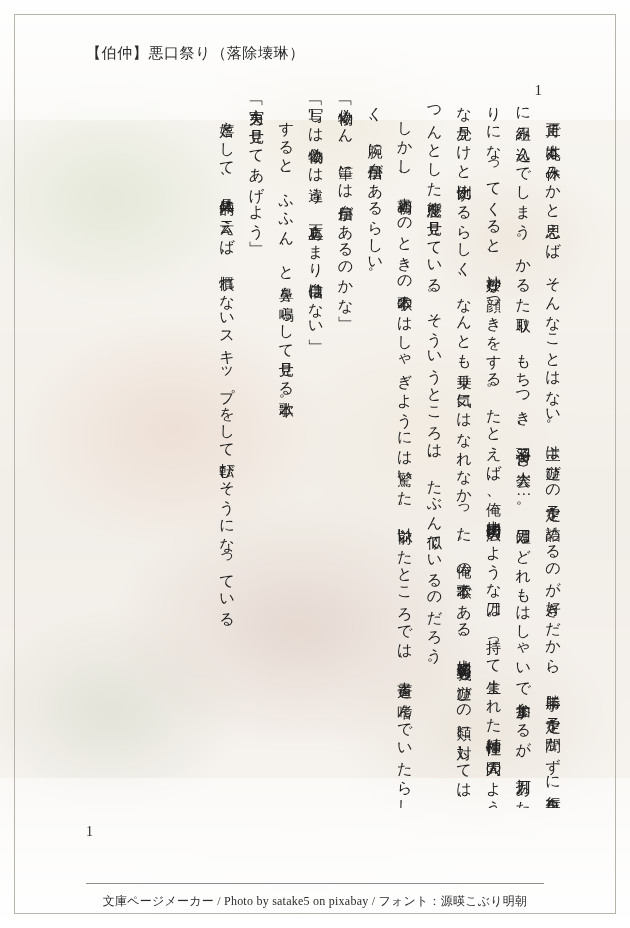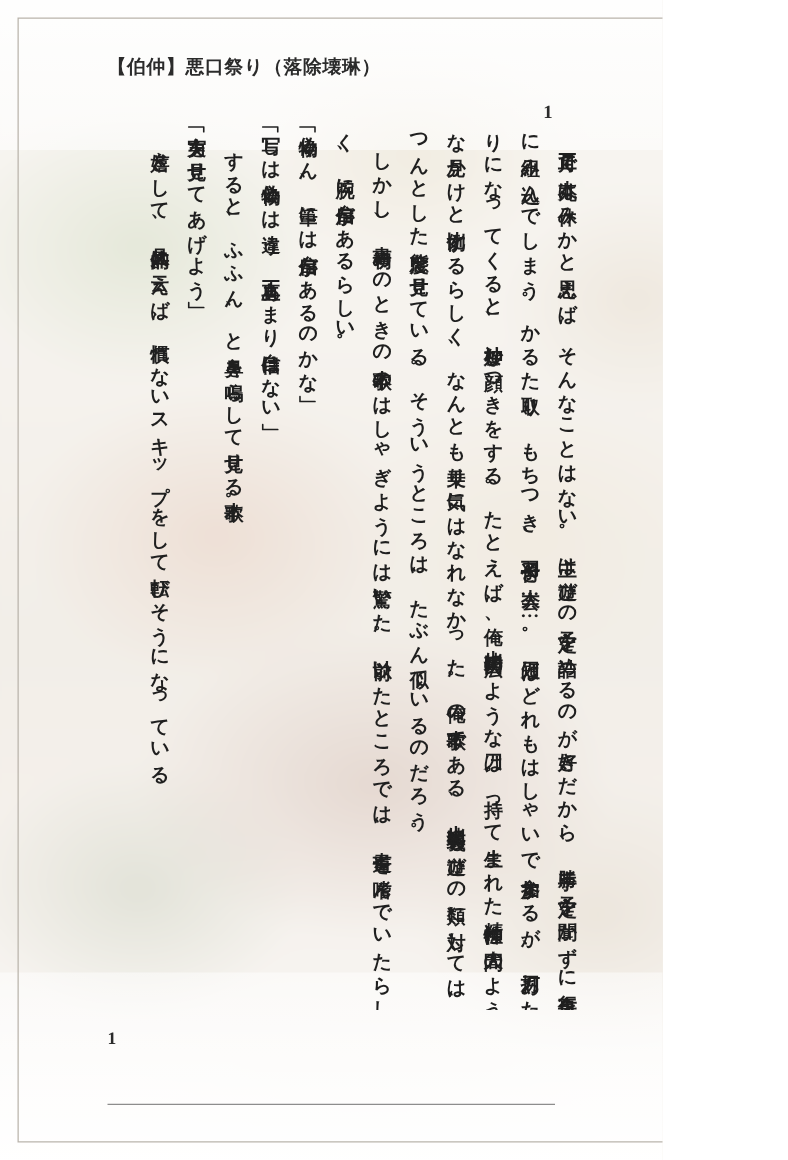--- a/index.html
+++ b/index.html
@@ -5,26 +5,25 @@
   html, body {
     margin: 0;
     padding: 0;
     background: #ffffff;
   }
   body {
     font-family: "Liberation Serif", "DejaVu Serif", serif;
   }
   .page {
     position: relative;
-    width: 530px;
+    width: 630px;
     height: 928px;
     overflow: hidden;
     background: #fdfdfb;
     box-sizing: border-box;
-    font-weight: bold;
   }
 
   
   .bg-photo {
     position: absolute;
     left: 0; top: 0;
     width: 630px;
     height: 928px;
     background:
       radial-gradient(ellipse 200px 150px at 120px 210px, rgba(150,170,110,0.55), rgba(150,170,110,0) 70%),
@@ -168,14 +167,15 @@
     <p>「偽物くん、筆には自信があるのかな」</p>
     <p>「写しは偽物とは違う、正直あまり自信はない」</p>
     <p class="indent">すると、ふふん、と鼻を鳴らして見せる本歌。</p>
     <p>「実力を見せてあげよう」</p>
     <p class="indent">嬉々として、具体的に云えば、慣れないスキップをして転びそうになっている</p>
   </div>
 
   <div class="page-num-bottom">1</div>
 
   <div class="footer-rule"></div>
+  <div class="footer">文庫ページメーカー / Photo by satake5 on pixabay / フォント：源暎こぶり明朝</div>
 
 </div>
 
 </body></html>

